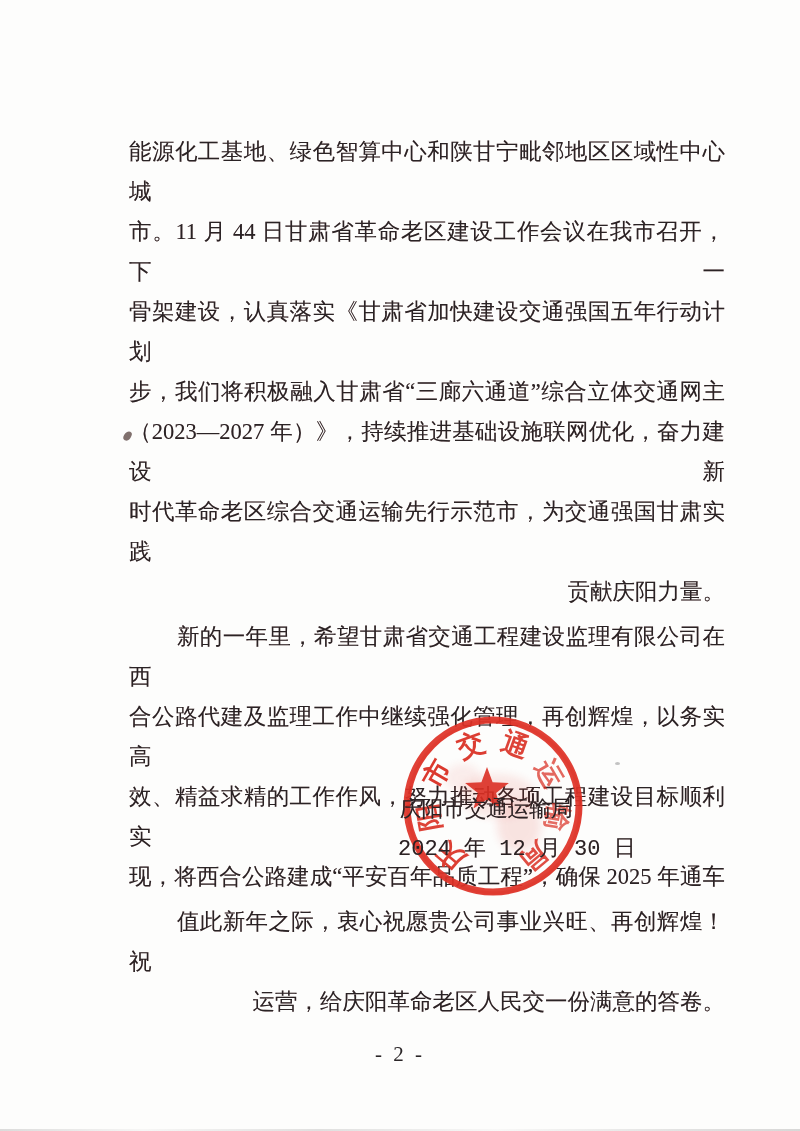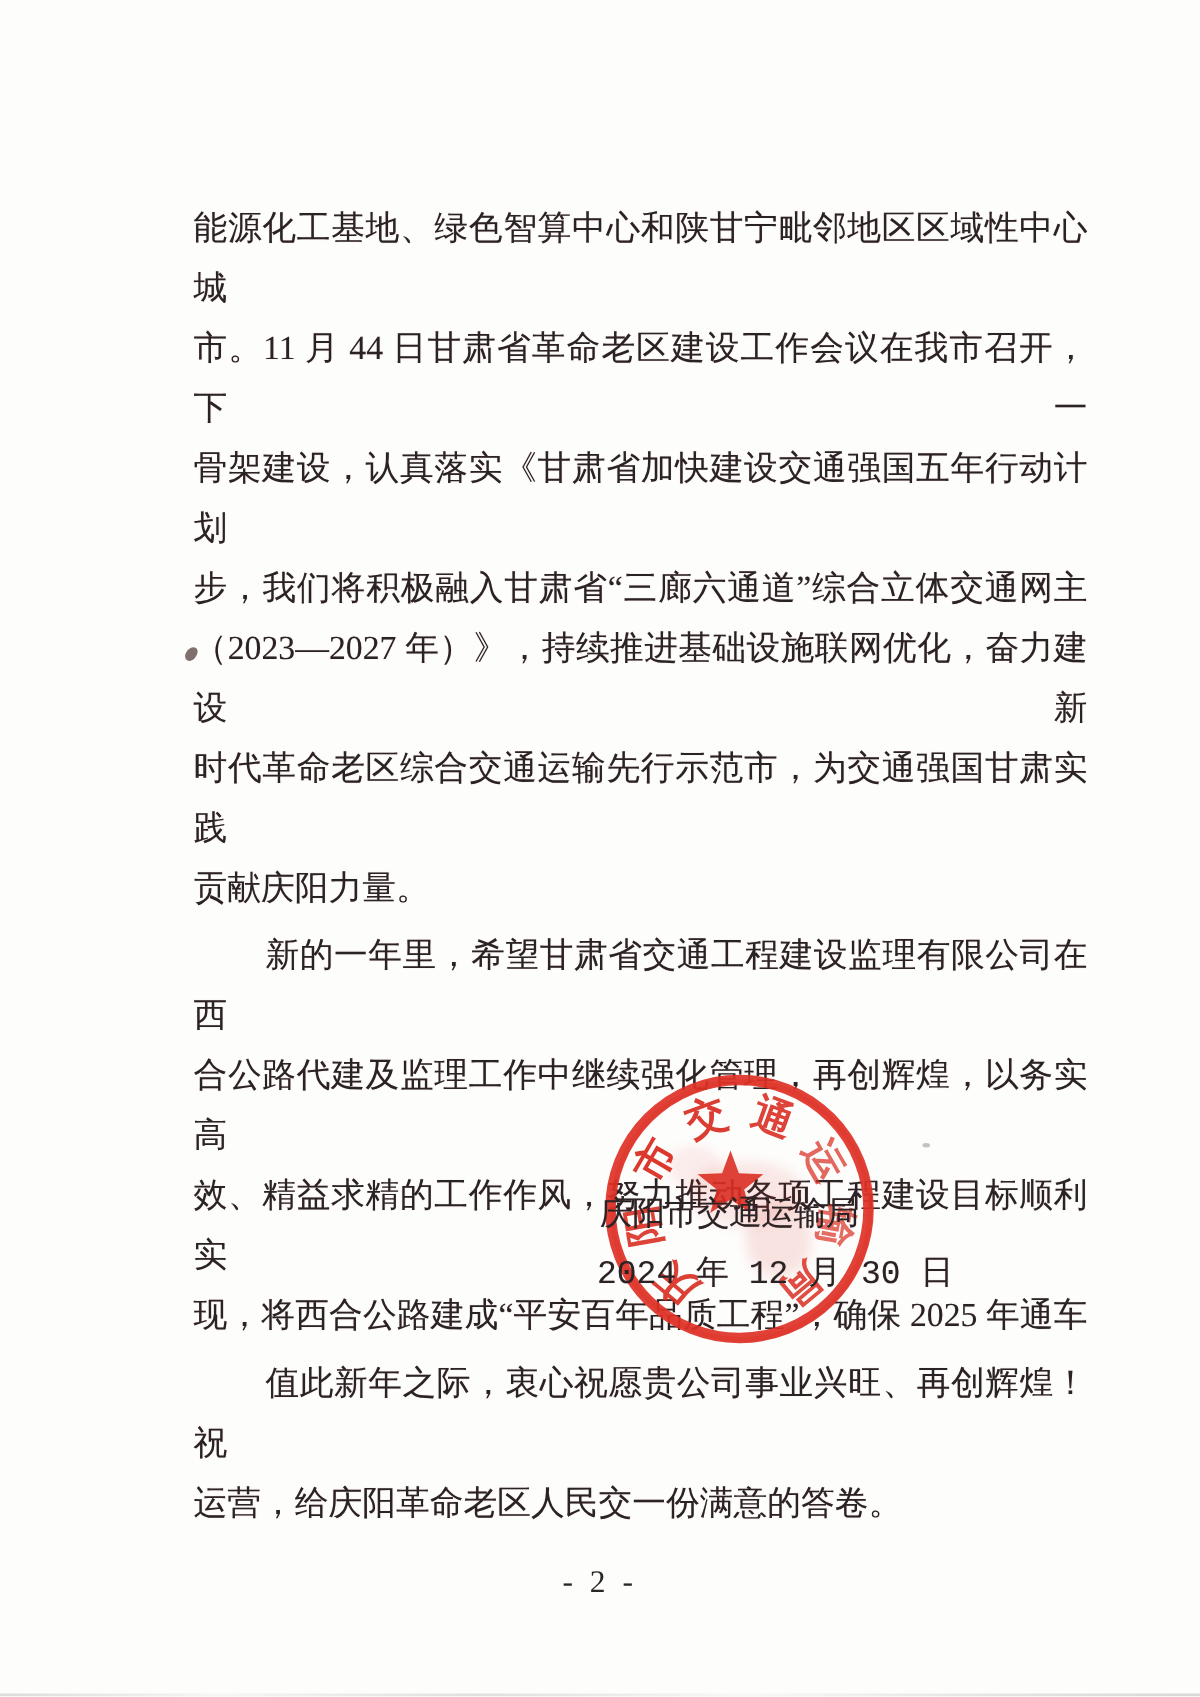--- a/index.html
+++ b/index.html
@@ -19,21 +19,21 @@
   
   .body-text {
     position:absolute;
     left:104px; top:132px; width:596px;
     font-size:22.5px;
     line-height:40px;
     color:#2a2325;
     text-shadow:0 0 0.6px rgba(130,50,48,.35);
     margin-left:25px;
   }
-  .line { text-align:left; }
+  .line { text-align:right; }
   .line.just { text-align:justify; text-align-last:justify; }
   .line.ind  { text-indent:48px; margin-top:5px; }
   
   .sig-org {
     position:absolute; left:400px; top:795px;
     font-size:22px; line-height:28px; letter-spacing:-0.5px;
     color:#2a2325; z-index:5;
     text-shadow:0 0 0.6px rgba(130,50,48,.35);
   }
   .sig-date {

